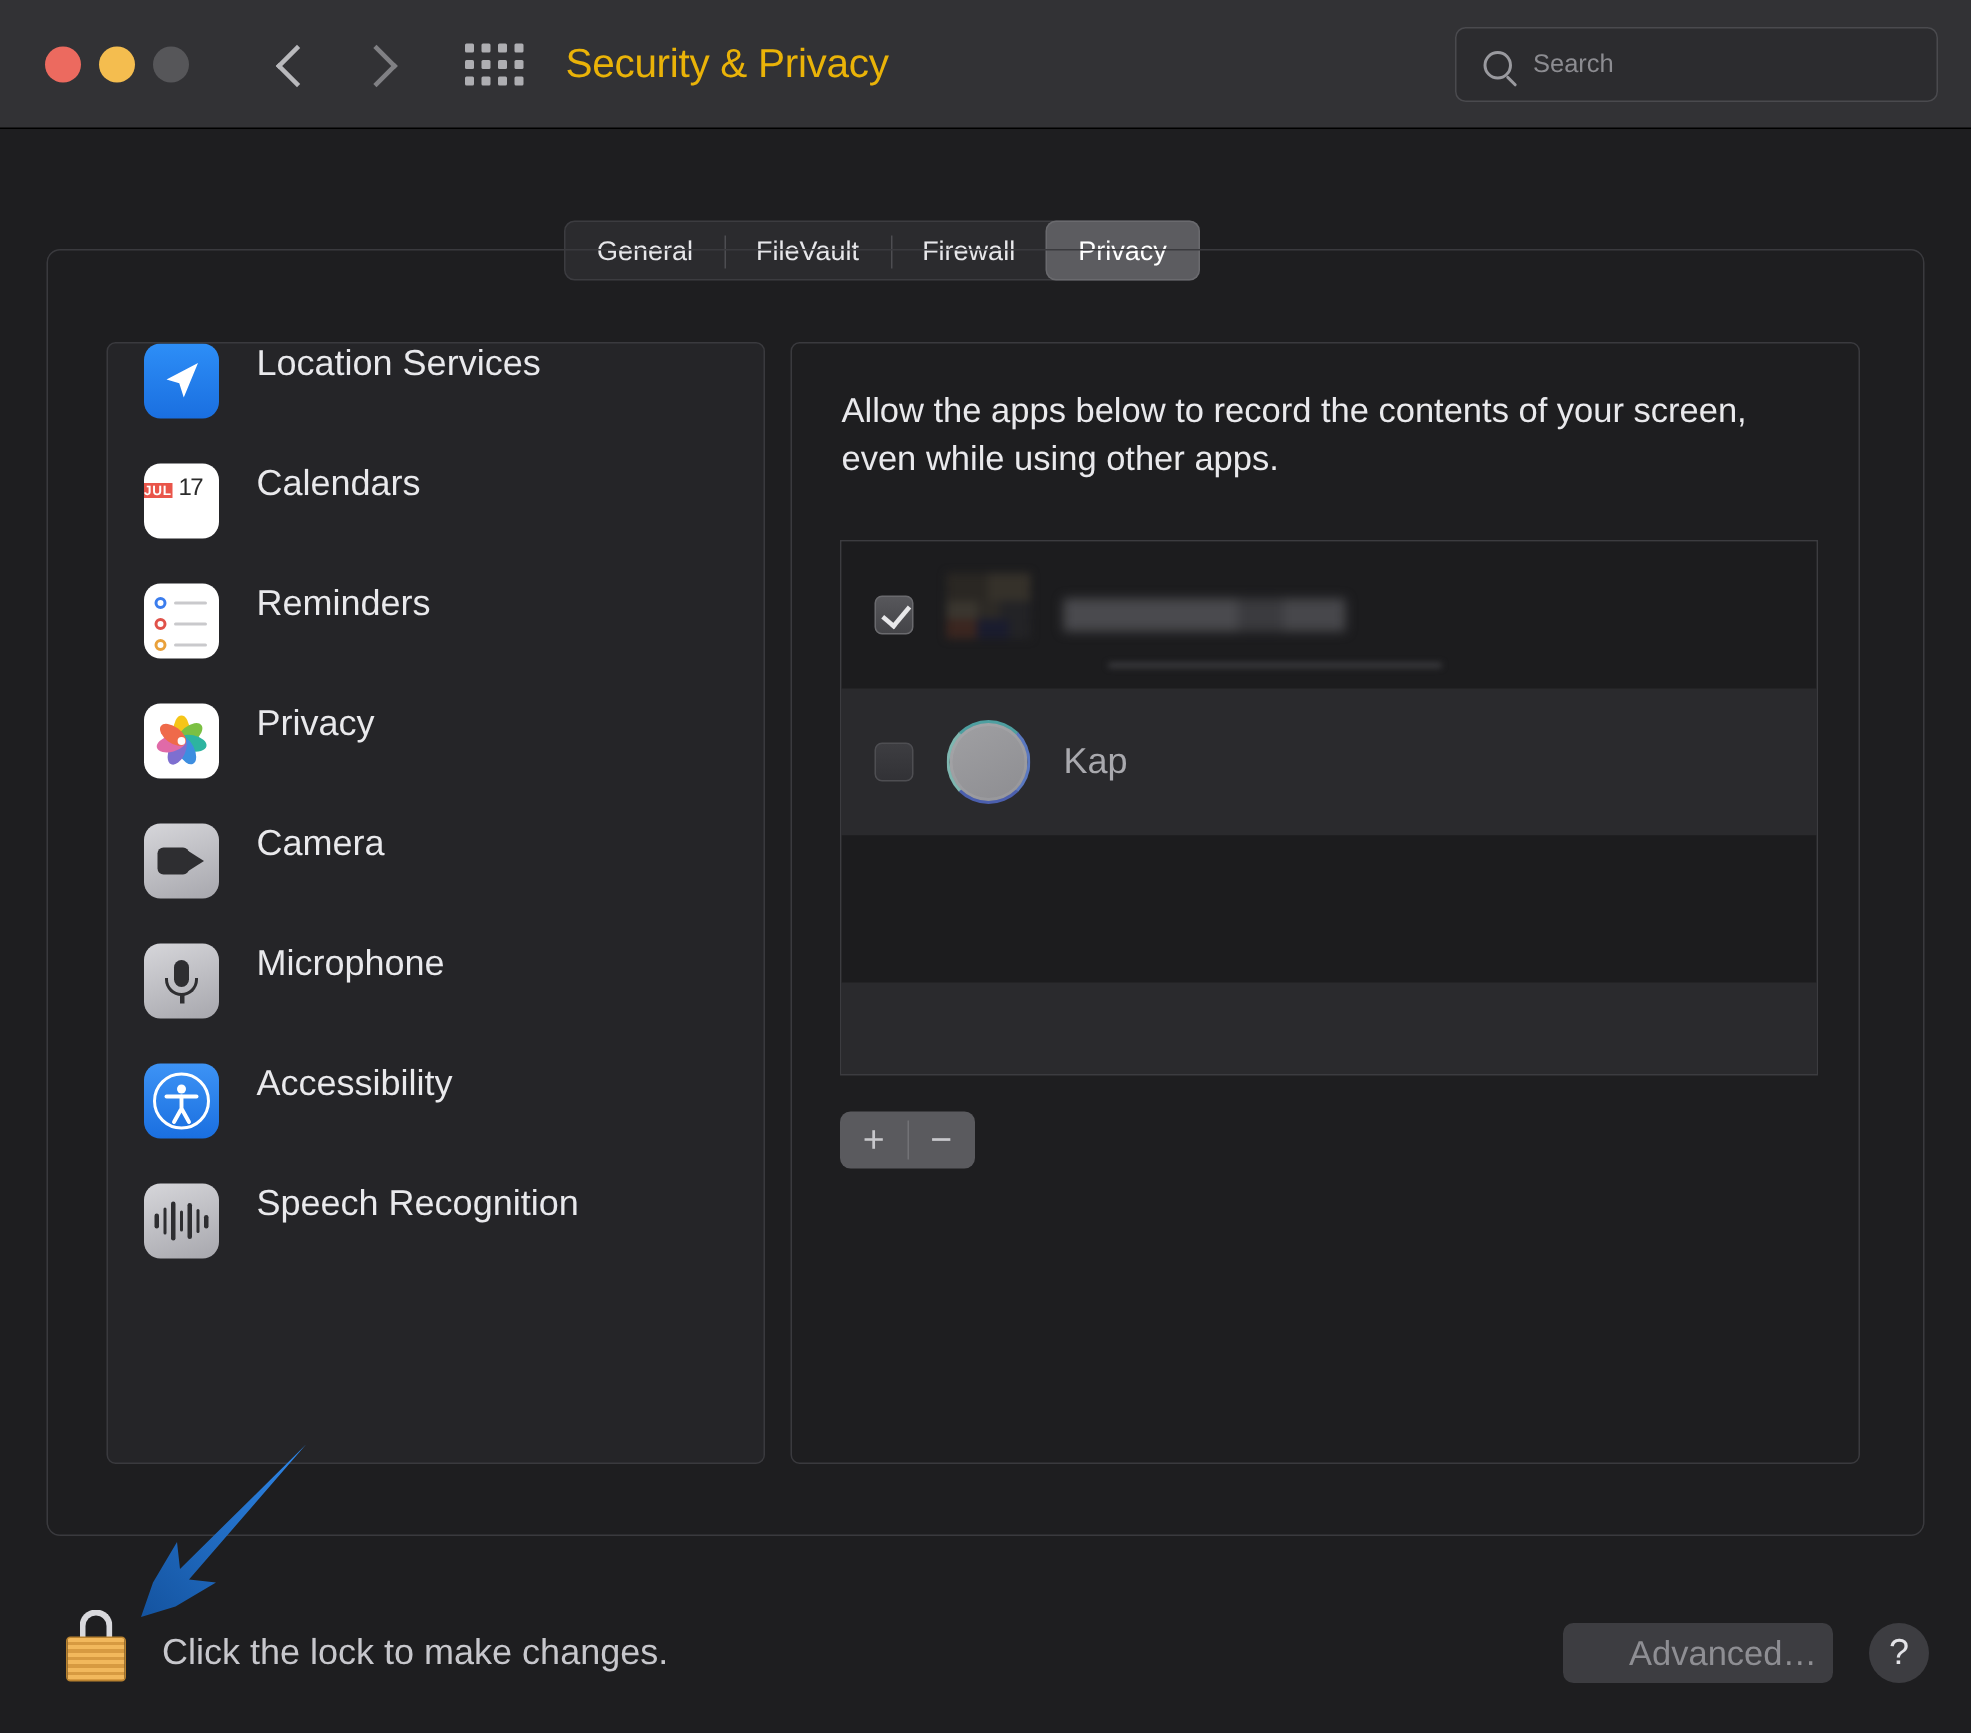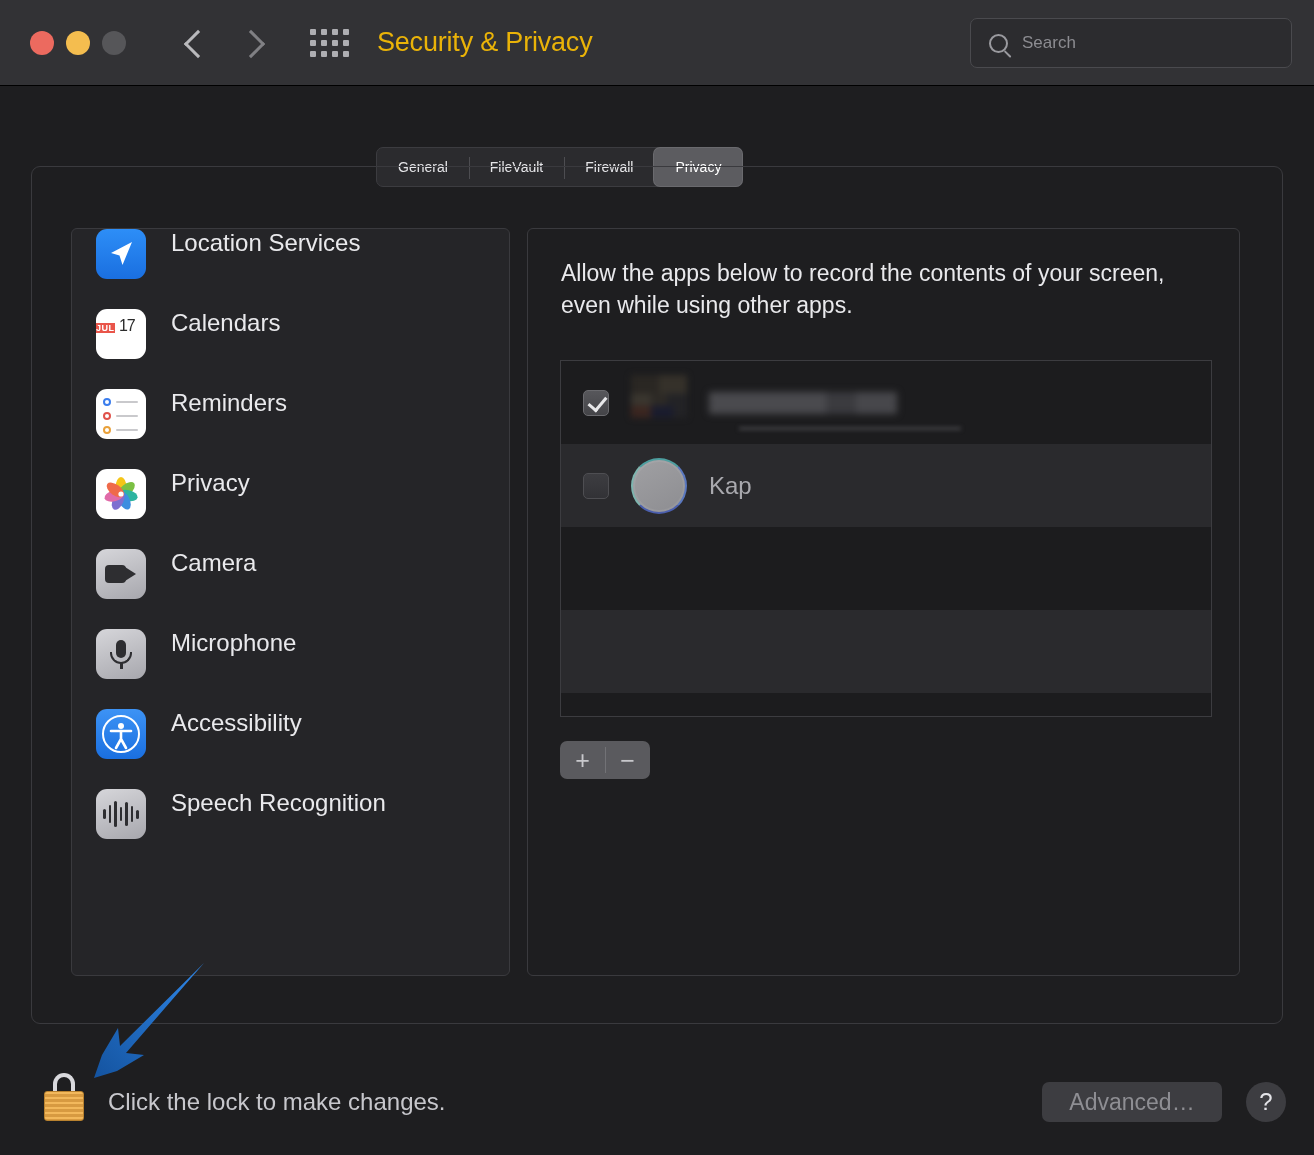--- a/index.html
+++ b/index.html
@@ -143,21 +143,21 @@
     border-radius: 7px;
     display: flex;
     align-items: stretch;
     padding: 0;
   }
   .tab {
     position: relative;
     display: flex;
     align-items: center;
     padding: 0 21px;
-    font-size: 14px;
+    font-size: 18px;
     color: #e6e6e9;
     border-radius: 6px;
     cursor: default;
     text-align: center;
   }
   .tab + .tab::before {
     content: "";
     position: absolute;
     left: 0; top: 9px;
     width: 1px; height: 22px;
@@ -337,21 +337,21 @@
 
   .applist {
     position: absolute;
     left: 32px; top: 131px;
     width: 652px; height: 357px;
     background: #1c1c1e;
     border: 1px solid #3c3c40;
     overflow: hidden;
   }
   .approw {
-    height: 83px;
+    height: 98px;
     display: flex;
     align-items: center;
     padding-left: 22px;
     position: relative;
   }
   .approw.odd  { background: #1c1c1e; }
   .approw.even { background: #2a2a2d; }
 
   .chk {
     width: 26px; height: 26px;
@@ -470,22 +470,23 @@
 
   .advanced {
     position: absolute;
     right: 92px; top: 1082px;
     width: 180px; height: 40px;
     background: #3d3d41;
     border-radius: 7px;
     color: #8e8e93;
     font-size: 23px;
     line-height: 40px;
-    text-align: center;
+    text-align: left;
     cursor: default;
+    padding-left: 44px;
   }
   .help {
     position: absolute;
     right: 28px; top: 1082px;
     width: 40px; height: 40px;
     border-radius: 50%;
     background: #3d3d41;
     color: #e4e4e8;
     font-size: 24px;
     line-height: 40px;

